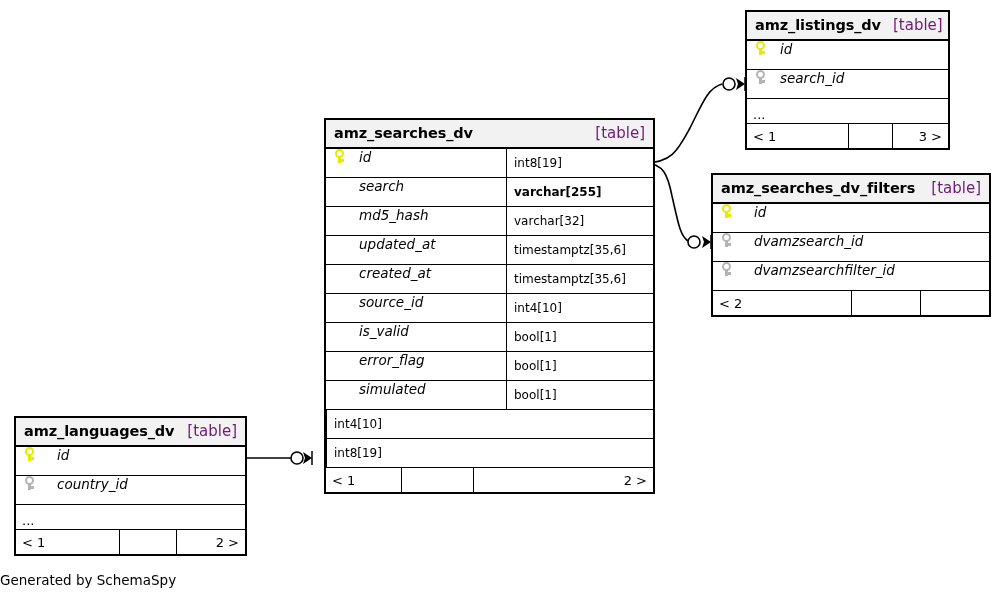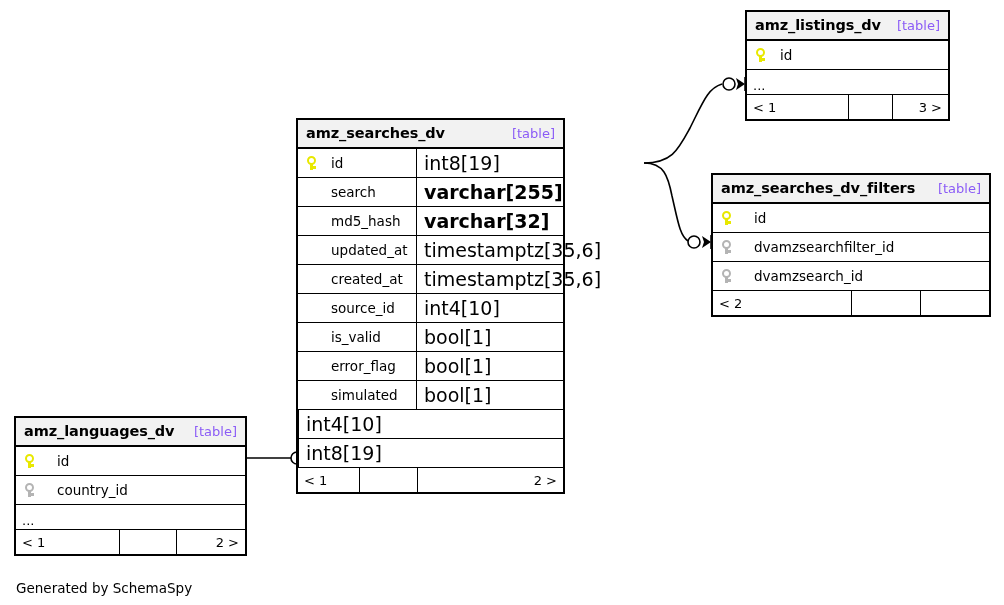--- a/index.html
+++ b/index.html
@@ -23,37 +23,37 @@
     background:#f2f2f2;
     border-bottom:2px solid #000;
     padding:4px 8px 5px 8px;
     box-sizing:border-box;
     height:29px;
   }
   .tname{
     font-weight:bold;font-size:14.5px;color:#000;
     letter-spacing:-0.1px;white-space:nowrap;
   }
-  .ttype{font-size:13px;color:#8b5cf6;margin-left:12px;white-space:nowrap;}
+  .ttype{font-size:15px;color:#701a75;margin-left:12px;white-space:nowrap;}
 
   .trow{
     display:flex;align-items:stretch;
     border-bottom:1px solid #000;
     height:29px;box-sizing:border-box;
   }
   .cell-name{
-    display:flex;align-items:center;
+    display:flex;align-items:flex-start;
     padding-left:7px;
     box-sizing:border-box;
-    flex:1 1 auto;min-width:0;
+    flex:1 1 auto;min-width:0;font-style:italic;
   }
   .cell-type{
     display:flex;align-items:center;
     padding-left:7px;
-    font-size:19px;color:#000;
+    font-size:12px;color:#000;
     border-left:1px solid #000;
     box-sizing:border-box;
     white-space:nowrap;
   }
   .colname{font-size:13.5px;color:#000;white-space:nowrap;}
   .keyslot{width:26px;flex:0 0 26px;display:flex;align-items:center;justify-content:flex-start;}
   .keyslot.wide{width:34px;flex:0 0 34px;}
 
   
   .key{
@@ -144,20 +144,32 @@
         <span class="key pk">
             <span class="bow"></span>
             <span class="shaft"></span>
             <span class="tooth"></span>
           </span>
       </span>
       <span class="colname">id</span>
     </div>
   </div>
 
+  <div class="trow">
+    <div class="cell-name">
+      <span class="keyslot">
+        <span class="key fk">
+            <span class="bow"></span>
+            <span class="shaft"></span>
+            <span class="tooth"></span>
+          </span>
+      </span>
+      <span class="colname">search_id</span>
+    </div>
+  </div>
 
   <div class="ellipsis-row">
     <span>...</span>
   </div>
 
   <div class="tfoot">
     <div class="fcell l" style="width:50%">&lt; 1</div>
     <div class="fcell" style="width:22%"></div>
     <div class="fcell r" style="width:28%">3 &gt;</div>
   </div>
@@ -184,45 +196,45 @@
 
   <div class="trow">
     <div class="cell-name">
       <span class="keyslot wide">
         <span class="key fk">
             <span class="bow"></span>
             <span class="shaft"></span>
             <span class="tooth"></span>
           </span>
       </span>
+      <span class="colname">dvamzsearch_id</span>
+    </div>
+  </div>
+
+  <div class="trow">
+    <div class="cell-name">
+      <span class="keyslot wide">
+        <span class="key fk">
+            <span class="bow"></span>
+            <span class="shaft"></span>
+            <span class="tooth"></span>
+          </span>
+      </span>
       <span class="colname">dvamzsearchfilter_id</span>
-    </div>
-  </div>
-
-  <div class="trow">
-    <div class="cell-name">
-      <span class="keyslot wide">
-        <span class="key fk">
-            <span class="bow"></span>
-            <span class="shaft"></span>
-            <span class="tooth"></span>
-          </span>
-      </span>
-      <span class="colname">dvamzsearch_id</span>
     </div>
   </div>
 
   <div class="tfoot">
     <div class="fcell l" style="width:50%">&lt; 2</div>
     <div class="fcell" style="width:25%"></div>
     <div class="fcell r" style="width:25%"></div>
   </div>
 </div>
 
-<div class="table-box" id="tbl-searches" style="left:296px;top:118px;width:269px;">
+<div class="table-box" id="tbl-searches" style="left:324px;top:118px;width:331px;">
   <div class="thead">
     <span class="tname">amz_searches_dv</span>
     <span class="ttype">[table]</span>
   </div>
 
   <div class="trow">
     <div class="cell-name">
       <span class="keyslot">
         <span class="key pk">
             <span class="bow"></span>
@@ -241,21 +253,21 @@
       <span class="colname">search</span>
     </div>
     <div class="cell-type" style="width:147px;flex:0 0 147px;font-weight:bold;">varchar[255]</div>
   </div>
 
   <div class="trow">
     <div class="cell-name">
       <span class="keyslot"></span>
       <span class="colname">md5_hash</span>
     </div>
-    <div class="cell-type" style="width:147px;flex:0 0 147px;font-weight:bold;">varchar[32]</div>
+    <div class="cell-type" style="width:147px;flex:0 0 147px;">varchar[32]</div>
   </div>
 
   <div class="trow">
     <div class="cell-name">
       <span class="keyslot"></span>
       <span class="colname">updated_at</span>
     </div>
     <div class="cell-type" style="width:147px;flex:0 0 147px;">timestamptz[35,6]</div>
   </div>
 
@@ -350,13 +362,13 @@
     <span>...</span>
   </div>
 
   <div class="tfoot">
     <div class="fcell l" style="width:45%">&lt; 1</div>
     <div class="fcell" style="width:25%"></div>
     <div class="fcell r" style="width:30%">2 &gt;</div>
   </div>
 </div>
 
-<div class="credit" style="left:16px;top:572px;margin-top:8px;">Generated by SchemaSpy</div>
+<div class="credit" style="left:0;top:572px;">Generated by SchemaSpy</div>
 
 </body></html>

